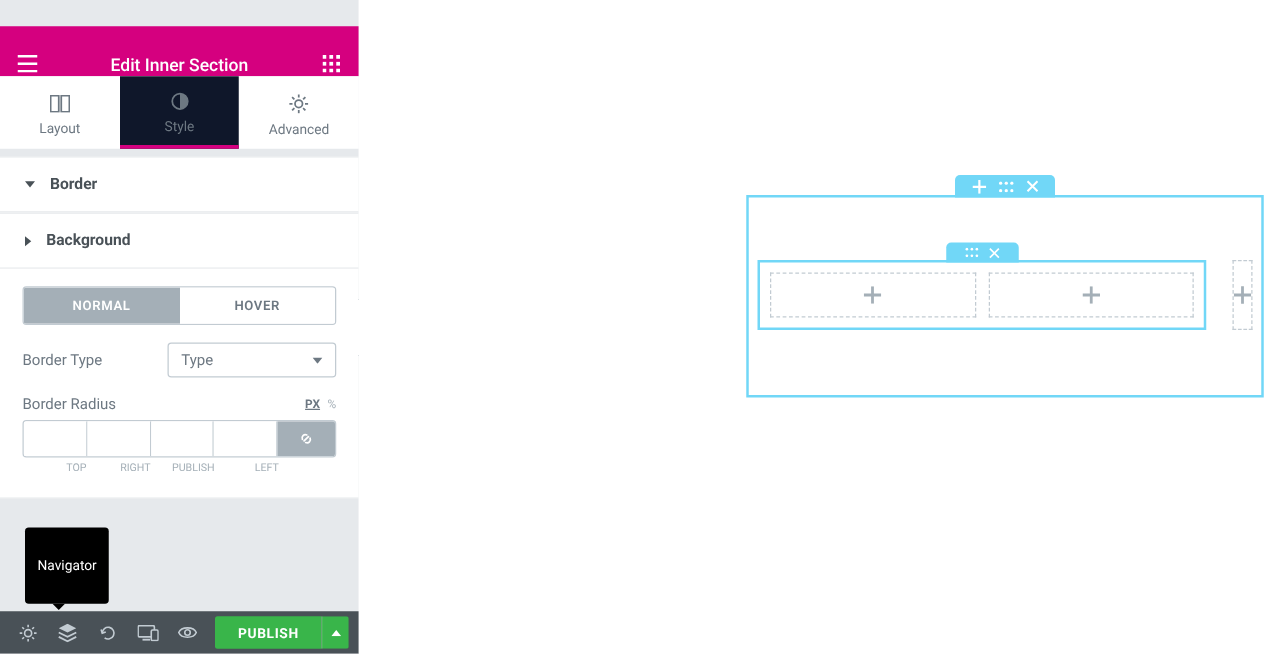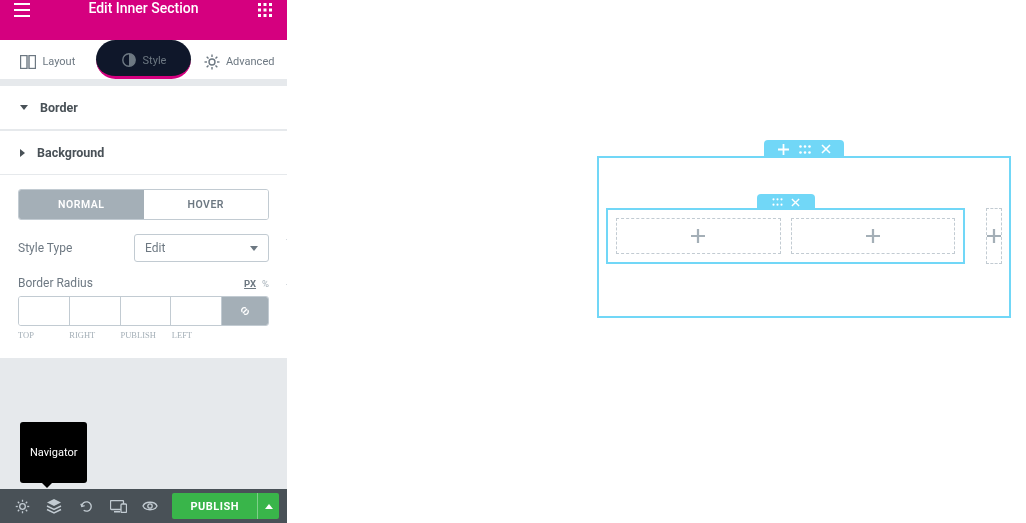--- a/index.html
+++ b/index.html
@@ -1,44 +1,44 @@
 <!DOCTYPE html>
 <html><head>
 <meta charset="utf-8">
 <style>
 * { box-sizing: border-box; margin: 0; padding: 0; font-family: -apple-system, BlinkMacSystemFont, "Segoe UI", Roboto, Arial, sans-serif; }
 html, body { width: 1026px; height: 523px; overflow: hidden; background: #fff; }
 .app { display: flex; width: 100%; height: 100%; }
 .panel { width: 287px; height: 100%; background: #e6e9ec; position: relative; display: flex; flex-direction: column; }
-.panel-header { height: 40px; background: #d5007f; color: #fff; display: flex; align-items: flex-start; justify-content: space-between; padding: 0 12px; }
+.panel-header { height: 40px; background: #d5007f; color: #fff; display: flex; align-items: flex-end; justify-content: space-between; padding: 0 12px; margin-top: 21px; }
 .panel-header .burger, .panel-header .dots { width: 20px; height: 20px; display: flex; align-items: center; justify-content: center; cursor: pointer; }
 .panel-title { font-size: 14px; font-weight: 500; }
 .tabs { display: flex; background: #fff; }
-.tab { flex: 1; display: flex; flex-direction: row; align-items: center; justify-content: center; padding: 12px 0 8px; cursor: pointer; color: #6d7882; font-size: 11px; gap: 6px; border-radius: 25px; }
+.tab { flex: 1; display: flex; flex-direction: column; align-items: center; justify-content: center; padding: 12px 0 8px; cursor: pointer; color: #6d7882; font-size: 11px; gap: 6px; }
 .tab.active { background: #0f172a; border-bottom: 3px solid #d5007f; }
 .sections { flex: 1; overflow-y: auto; }
 .section-header { background: #fff; padding: 14px 20px; font-size: 12.5px; font-weight: 700; color: #495157; display: flex; align-items: center; gap: 12px; cursor: pointer; border-top: 1px solid #e6e9ec; border-bottom: 1px solid #e6e9ec; }
 .section-header:first-child { margin-top: 6px; }
 .caret { width: 0; height: 0; }
 .caret.right { border-top: 4px solid transparent; border-bottom: 4px solid transparent; border-left: 5px solid #495157; }
 .caret.down { border-left: 4px solid transparent; border-right: 4px solid transparent; border-top: 5px solid #495157; }
 .section-body { background: #fff; padding: 14px 18px 18px; border-bottom: 1px solid #e6e9ec; }
 .seg { display: flex; border: 1px solid #c2cbd2; border-radius: 3px; overflow: hidden; margin-bottom: 14px; justify-content: space-between; }
 .seg-btn { flex: 1; text-align: center; padding: 8px 0; font-size: 10.5px; letter-spacing: .5px; cursor: pointer; background: #fff; color: #6d7882; font-weight: 600; }
 .seg-btn.active { background: #a4afb7; color: #fff; }
 .row { display: flex; align-items: center; justify-content: space-between; margin: 14px 0 6px; font-size: 12px; color: #6d7882; }
 .select { display: flex; align-items: center; justify-content: space-between; border: 1px solid #c2cbd2; border-radius: 3px; padding: 6px 10px; font-size: 12px; color: #6d7882; cursor: pointer; width: 135px; background: #fff; }
 .units { font-size: 9.5px; color: #6d7882; display: flex; gap: 6px; align-items: flex-end; }
 .units .u-active { text-decoration: underline; font-weight: 700; }
 .units .u-dim { color: #a4afb7; }
 .radius-inputs { display: flex; border: 1px solid #c2cbd2; border-radius: 3px; overflow: hidden; width: 100%; height: 30px; margin-top: 6px; }
 .radius-inputs .cell { flex: 1; border-right: 1px solid #c2cbd2; background: #fff; }
 .radius-inputs .link { width: 46px; background: #a4afb7; display: flex; align-items: center; justify-content: center; color: #fff; cursor: pointer; }
 .radius-labels { display: flex; font-size: 8.5px; color: #a4afb7; margin-top: 4px; }
-.radius-labels span { flex: 1; text-align: left; font-family: Liberation Serif, serif; }
+.radius-labels span { flex: 1; text-align: right; }
 .radius-labels .spacer { width: 46px; flex: 0 0 46px; }
 .shadow-row { display: flex; align-items: center; justify-content: space-between; margin-top: 14px; }
 .shadow-btn { width: 46px; height: 30px; border: 1px solid #c2cbd2; border-radius: 3px; background: #fff; display: flex; align-items: center; justify-content: center; cursor: pointer; color: #6d7882; }
 .collapse-handle { position: absolute; right: -11px; top: 50%; transform: translateY(-50%); width: 12px; height: 46px; background: #fff; border: 1px solid #d5dadf; border-left: none; border-radius: 0 3px 3px 0; display: flex; align-items: center; justify-content: center; cursor: pointer; color: #a4afb7; font-size: 10px; }
 .footer { position: absolute; left: 0; bottom: 0; width: 287px; height: 34px; background: #495157; display: flex; align-items: center; padding: 0 8px; gap: 4px; }
 .footer .fbtn { width: 28px; height: 28px; display: flex; align-items: center; justify-content: center; cursor: pointer; color: #c2cbd2; border-radius: 2px; }
 .footer .spacer { flex: 1; }
 .publish-group { display: flex; height: 26px; }
 .publish { background: #39b54a; color: #fff; font-size: 11px; font-weight: 700; letter-spacing: .5px; padding: 0 18px; display: flex; align-items: center; border-radius: 2px 0 0 2px; cursor: pointer; }
 .publish-caret { width: 22px; background: #39b54a; border-left: 1px solid rgba(255,255,255,.35); display: flex; align-items: center; justify-content: center; border-radius: 0 2px 2px 0; cursor: pointer; }
@@ -135,23 +135,23 @@
         <span>Background</span>
       </div>
 
       <div class="section-body">
         <div class="seg">
           <div class="seg-btn active">NORMAL</div>
           <div class="seg-btn">HOVER</div>
         </div>
 
         <div class="row">
-          <span>Style Type</span>
+          <span>Border Type</span>
           <div class="select">
-            <span>Edit</span>
+            <span>Type</span>
             <span>
                 <svg width="8" height="5" viewBox="0 0 8 5">
                   <path d="M0 0 L4 5 L8 0 Z" fill="#6d7882"></path>
                 </svg>
               </span>
           </div>
         </div>
 
         <div class="row">
           <span>Border Radius</span>

